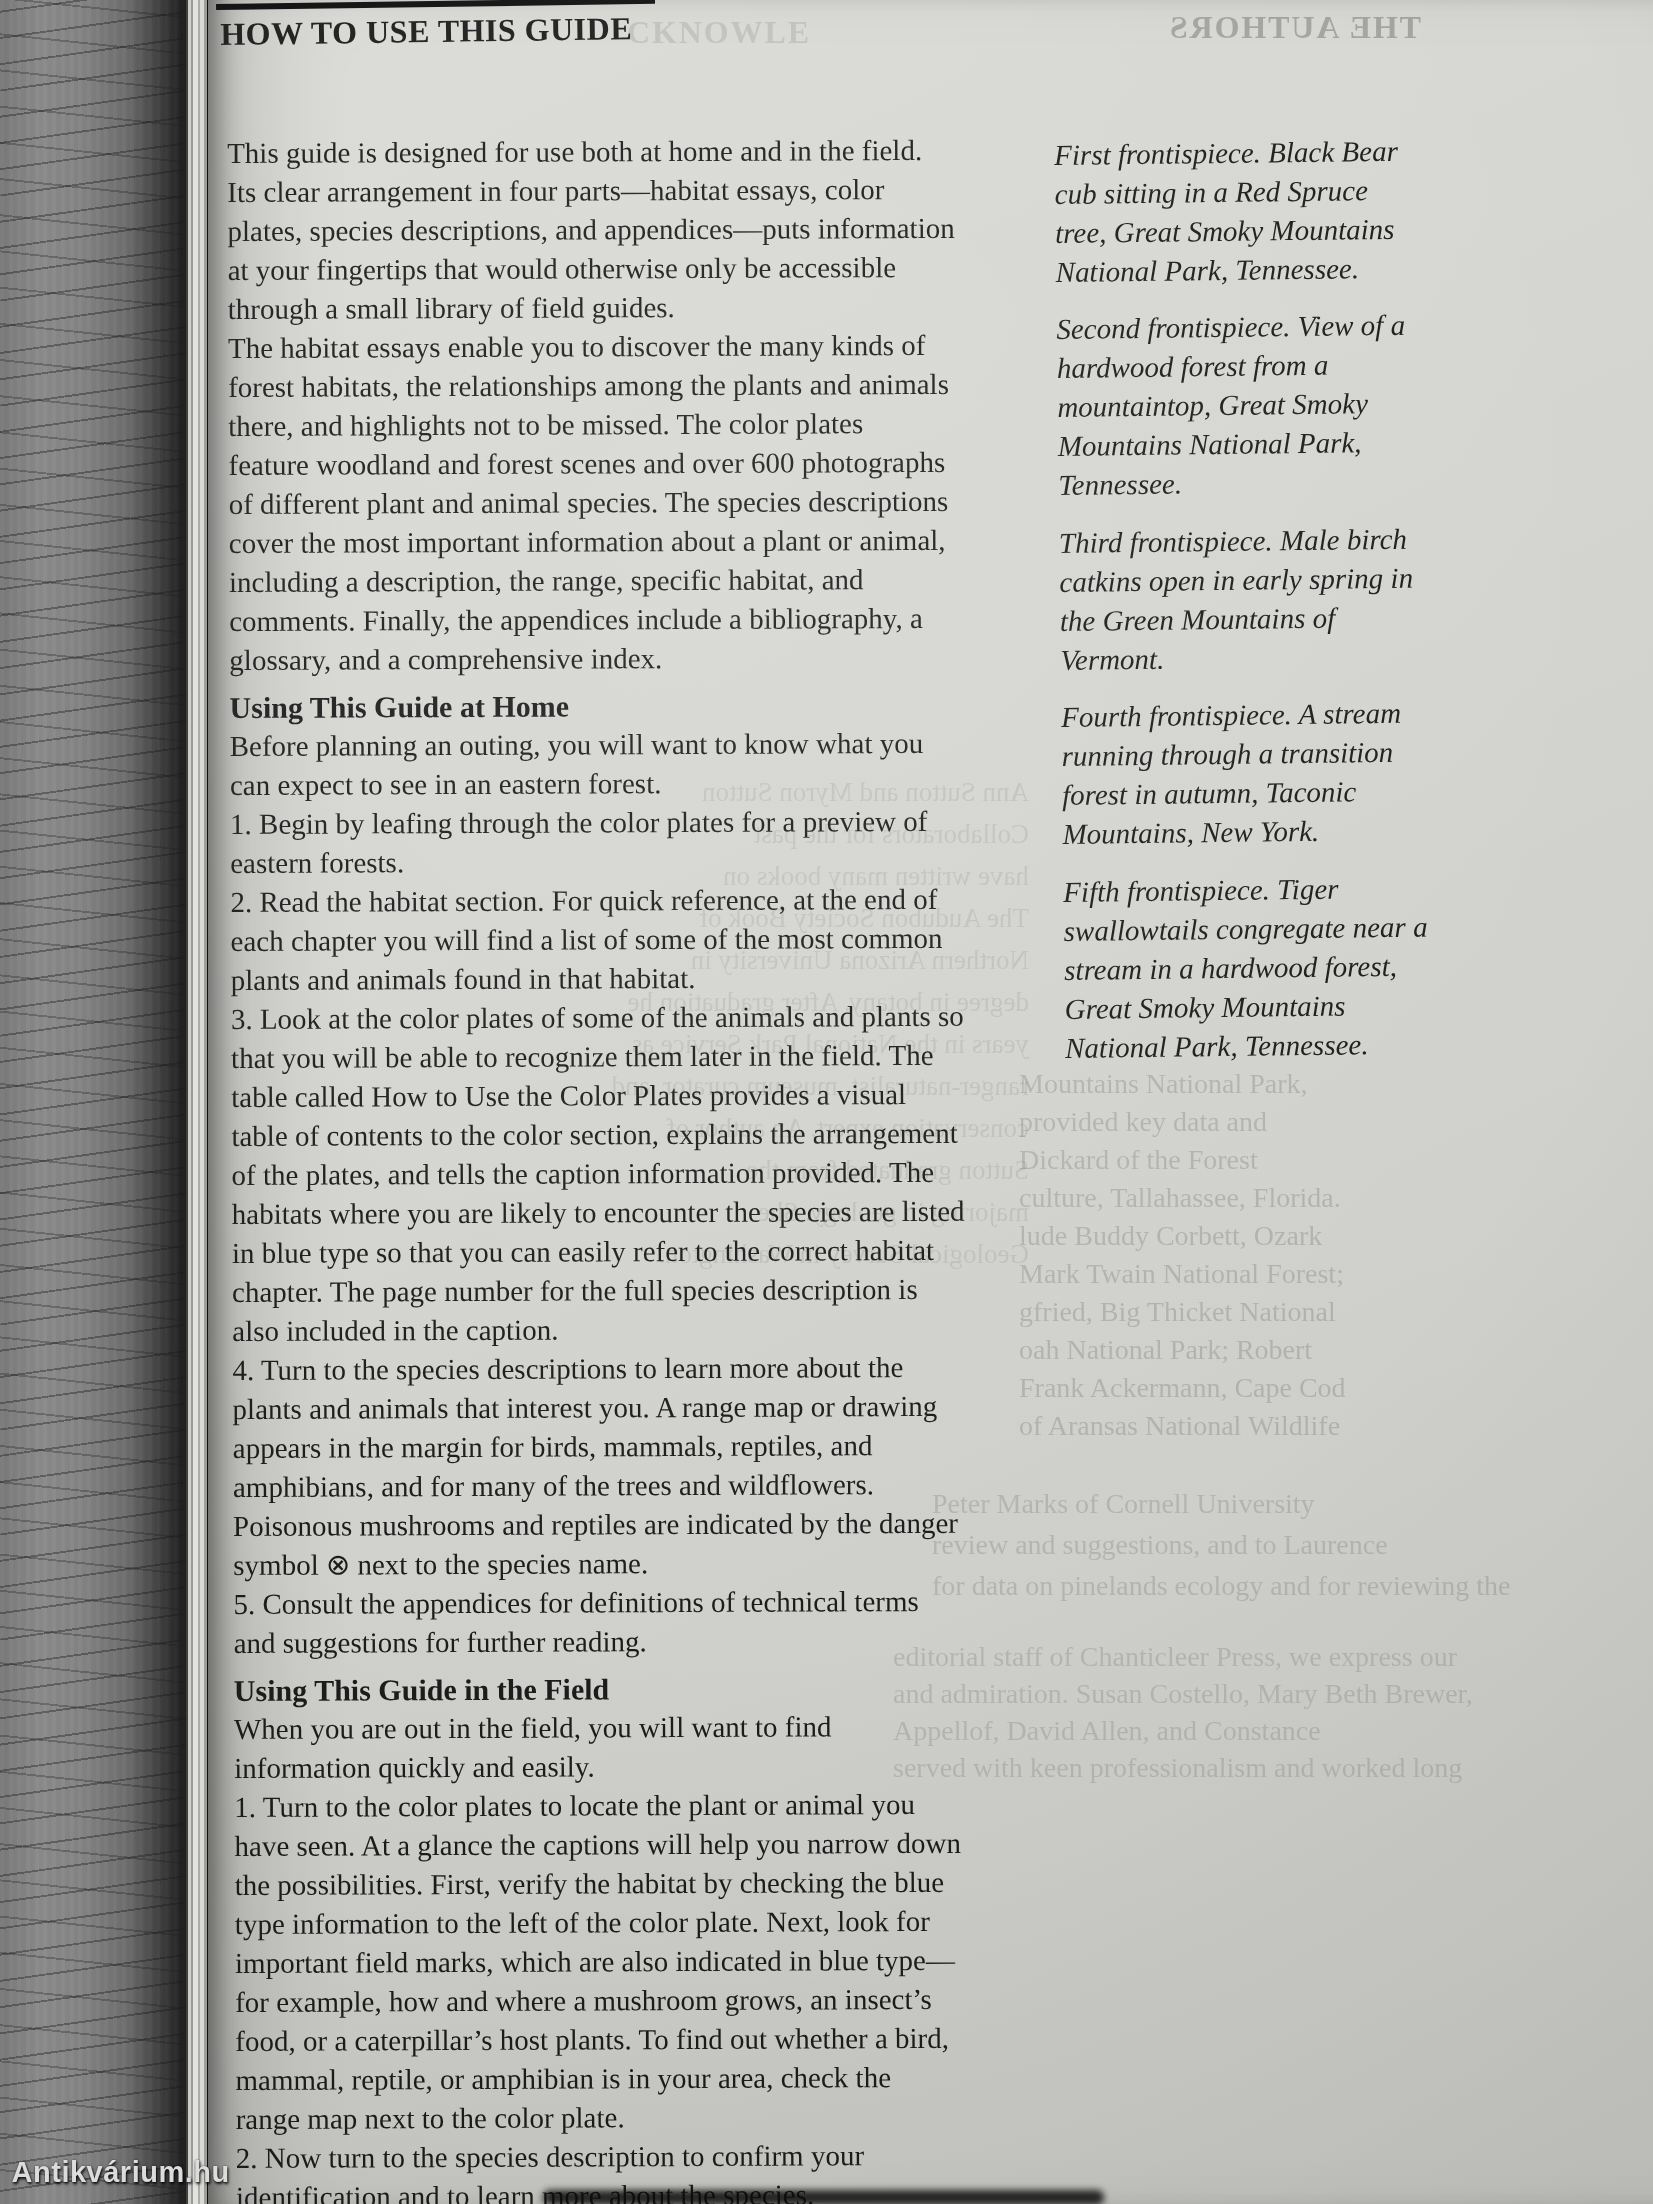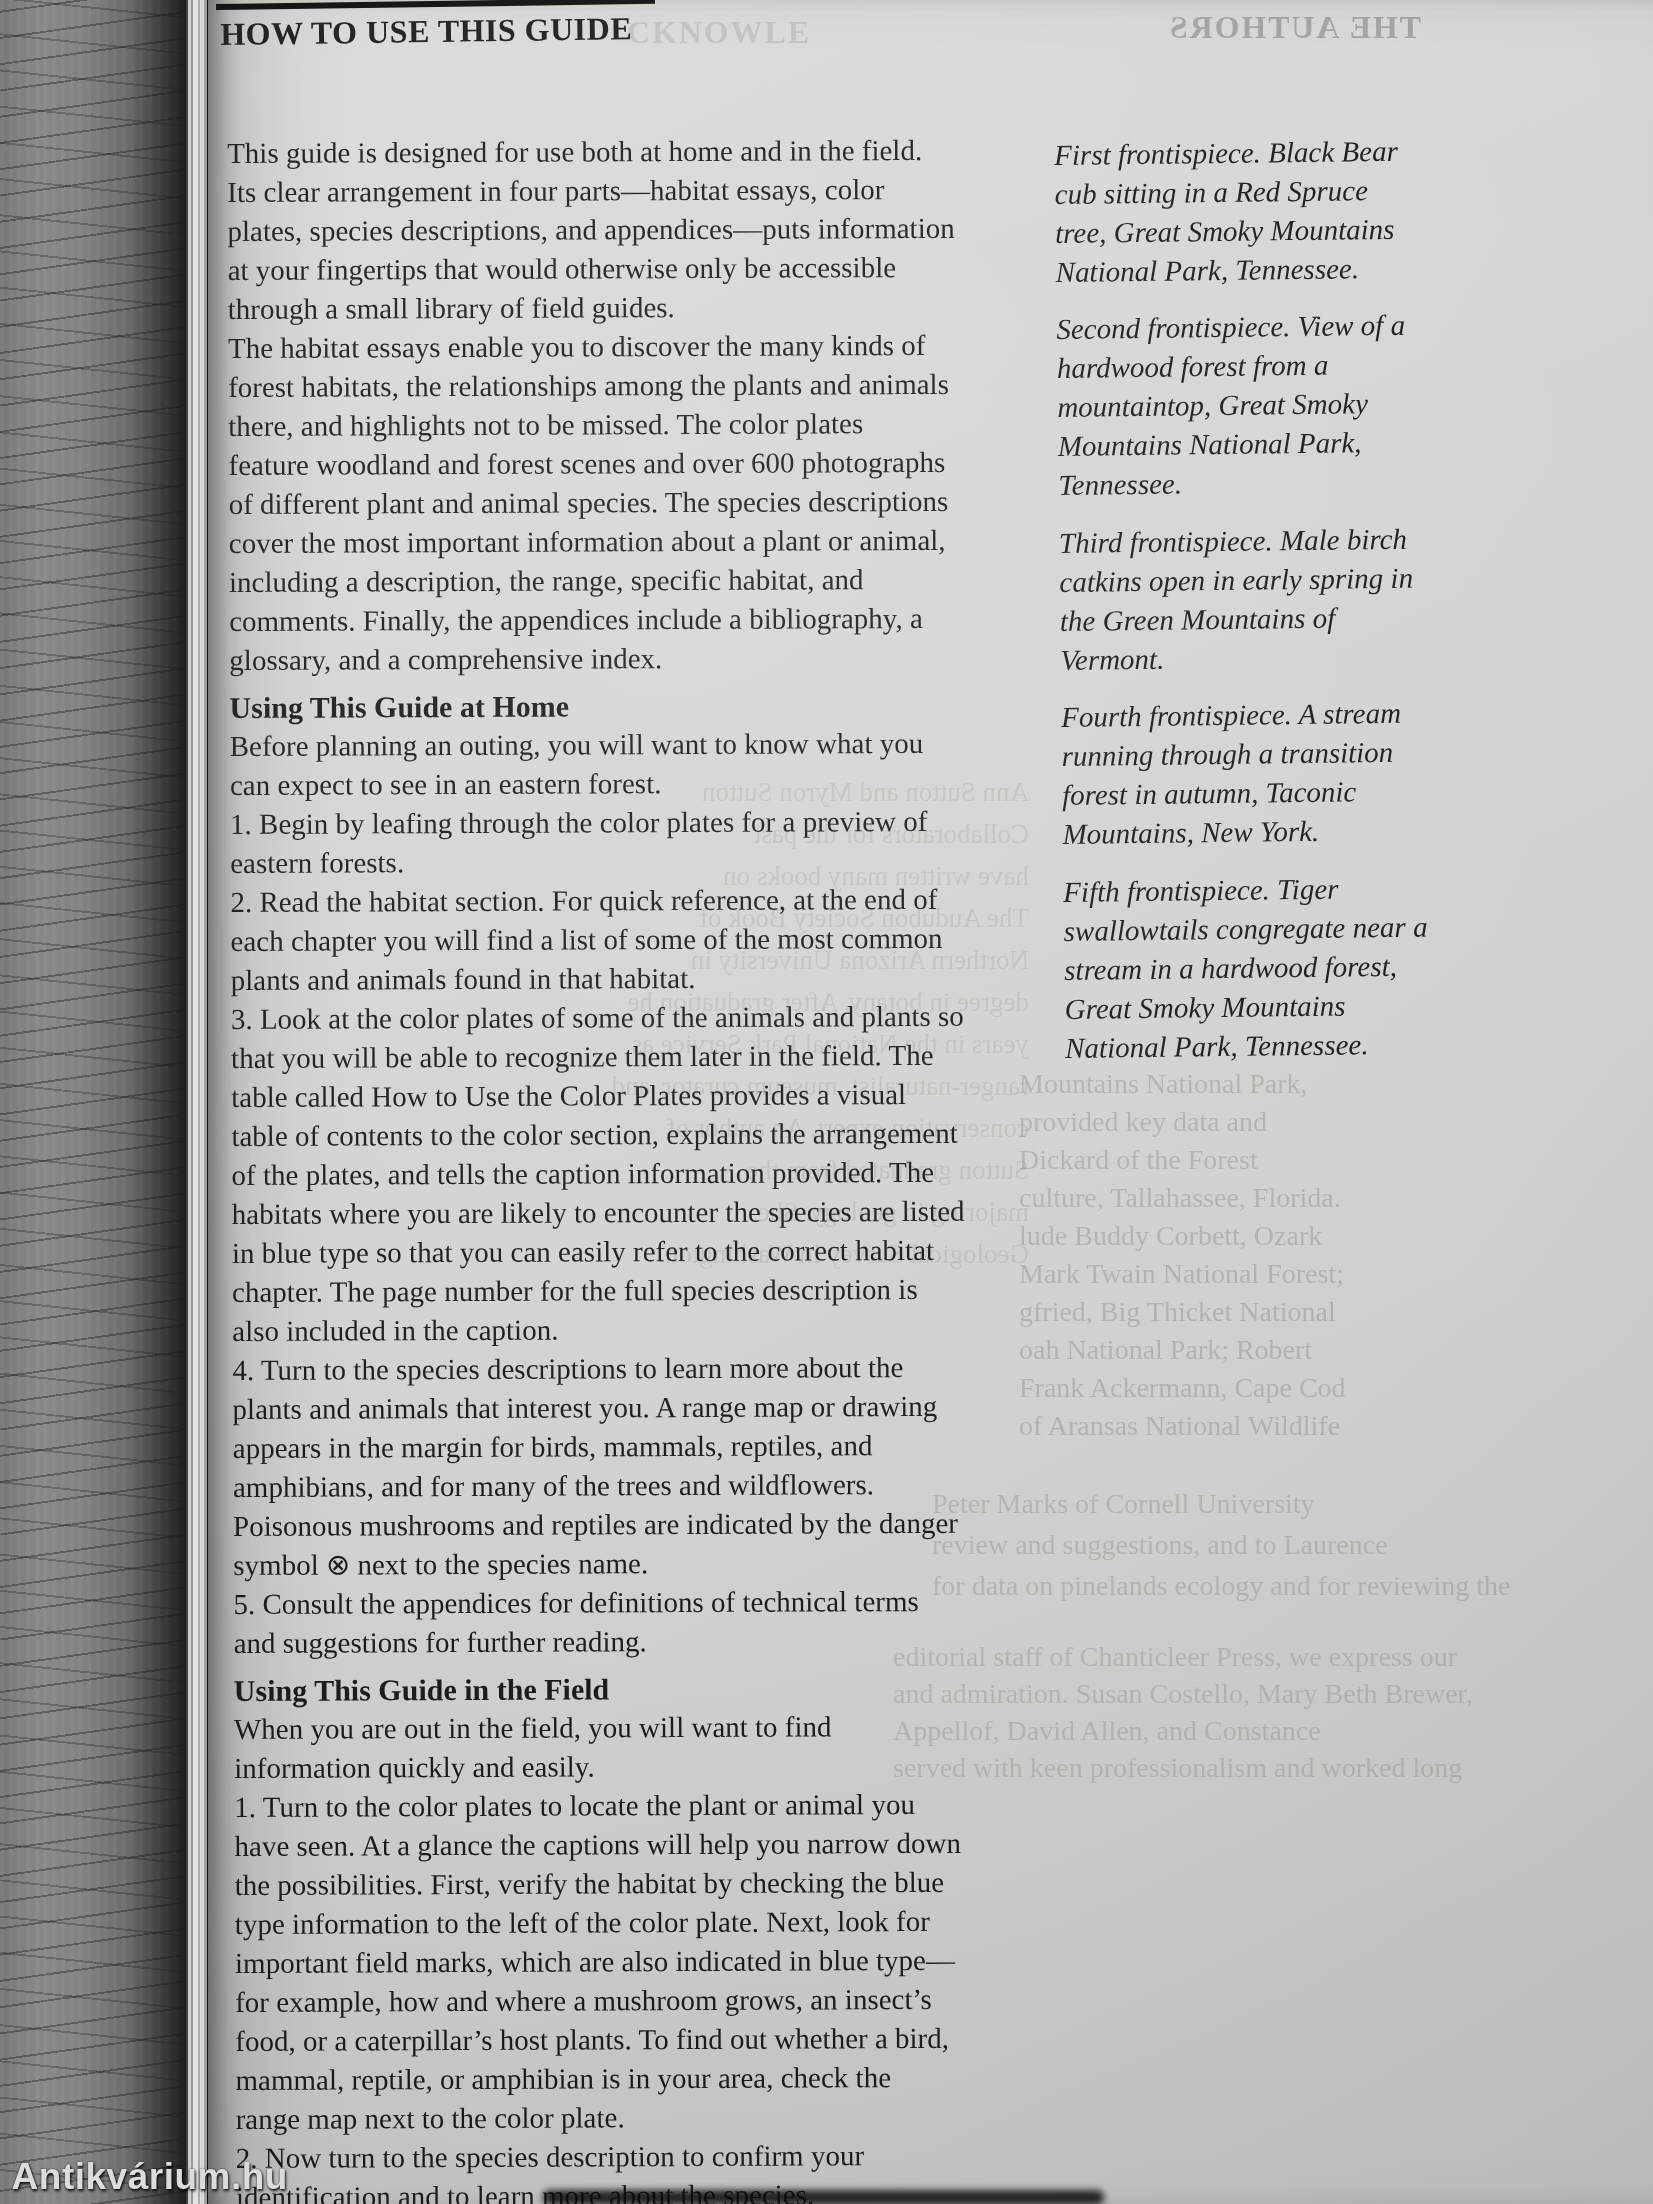--- a/index.html
+++ b/index.html
@@ -49,21 +49,21 @@
   .ghost div{white-space:nowrap;}
   .ghost-a{left:811px;top:1065px;line-height:38px;opacity:.20;}
   .ghost-b{left:724px;top:1483px;line-height:41px;opacity:.18;}
   .ghost-c{left:685px;top:1638px;line-height:37px;opacity:.17;}
   .ghost-mirror{left:45px;top:771px;width:776px;line-height:42px;opacity:.115;transform:scaleX(-1);font-size:27px;}
 
   .bottom-smudge{position:absolute;left:543px;top:2190px;width:561px;height:14.6px;background:#0b0b0b;
     border-radius:6.8px;filter:blur(3.9px);opacity:.85;}
 
   .watermark{position:absolute;left:11.6px;top:2156px;font-family:"Liberation Sans", sans-serif;font-weight:700;
-    font-size:37px;color:#dcdcdc;letter-spacing:0.5px;
+    font-size:29px;color:#dcdcdc;letter-spacing:0.5px;
     text-shadow:1px 1.9px 2.9px rgba(0,0,0,.9), 0 0 1.9px rgba(0,0,0,.6);}
 </style>
 </head>
 <body>
 
 <div class="scene">
 
   <div class="bg-strip"></div>
   <div class="page-edges"></div>
 

